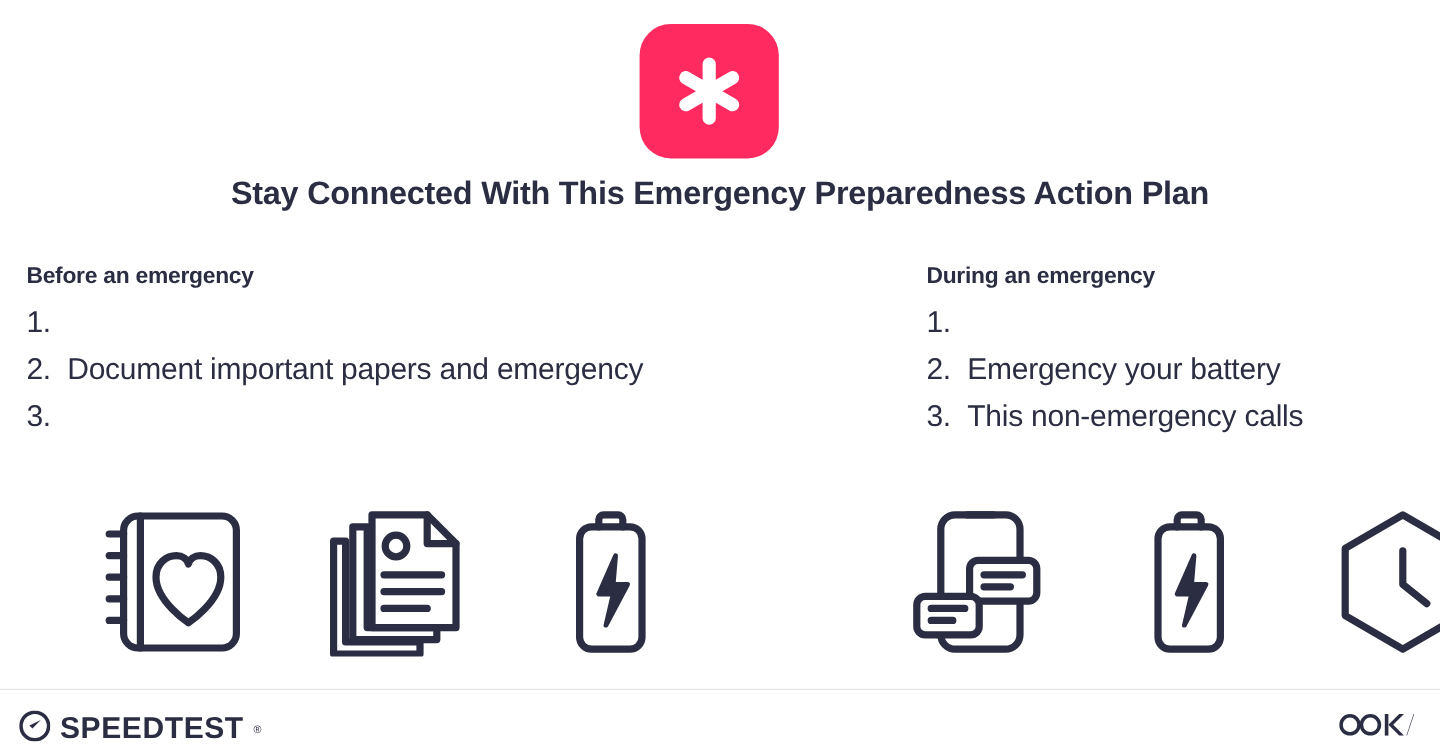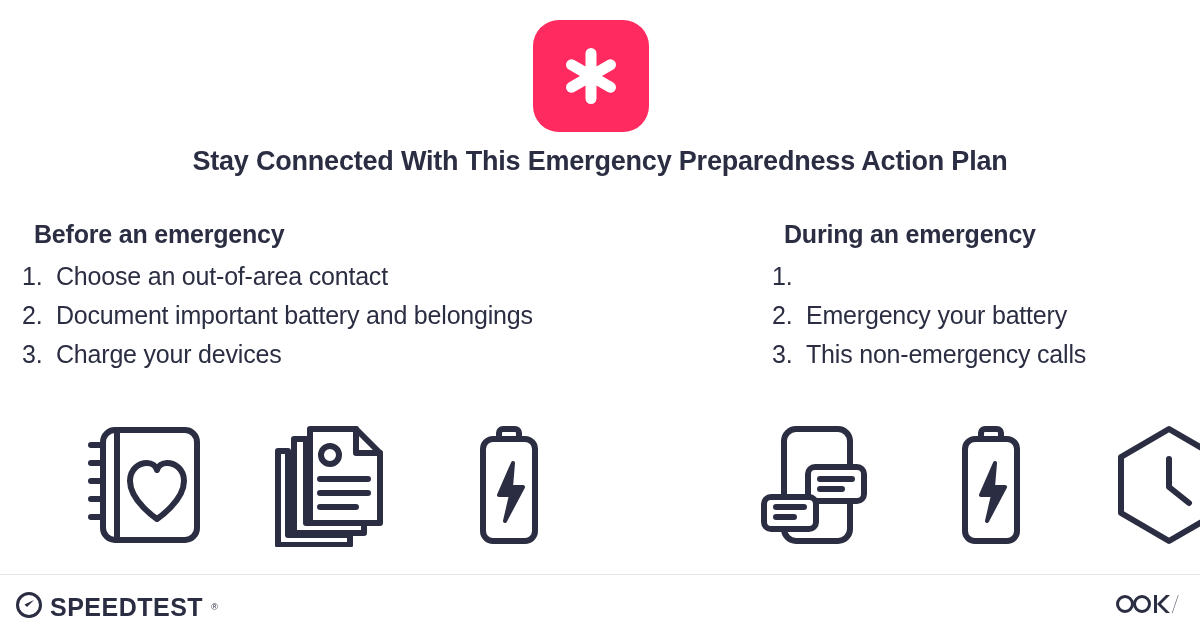--- a/index.html
+++ b/index.html
@@ -51,24 +51,24 @@
 
   
   .col {
     position: absolute;
     top: 220px;
   }
   .col-left  { left: 22px;  width: 720px; }
   .col-right { left: 772px; width: 420px; }
 
   .col-title {
-    font-size: 25px;
+    font-size: 19px;
     font-weight: bold;
     color: #2b2d42;
-    margin: 0 0 8px 12px;
+    margin: 0 0 8px 0;
     letter-spacing: -0.2px;
   }
   ol.items {
     list-style: none;
     margin: 0;
     padding: 0;
   }
   ol.items li {
     display: flex;
     align-items: baseline;
@@ -152,29 +152,27 @@
     </span>
   </div>
 
   <div class="headline">Stay Connected With This Emergency Preparedness Action Plan</div>
 
   <div class="col col-left">
     <h2 class="col-title">Before an emergency</h2>
     <ol class="items">
       <li>
         <span class="num">1.</span>
-        <span class="txt">Choose an out-of-area contact</span>
       </li>
       <li>
         <span class="num">2.</span>
-        <span class="txt">Document important battery and belongings</span>
+        <span class="txt">Document important papers and emergency</span>
       </li>
       <li>
         <span class="num">3.</span>
-        <span class="txt">Charge your devices</span>
       </li>
     </ol>
   </div>
 
   <div class="col col-right">
     <h2 class="col-title">During an emergency</h2>
     <ol class="items">
       <li>
         <span class="num">1.</span>
       </li>

